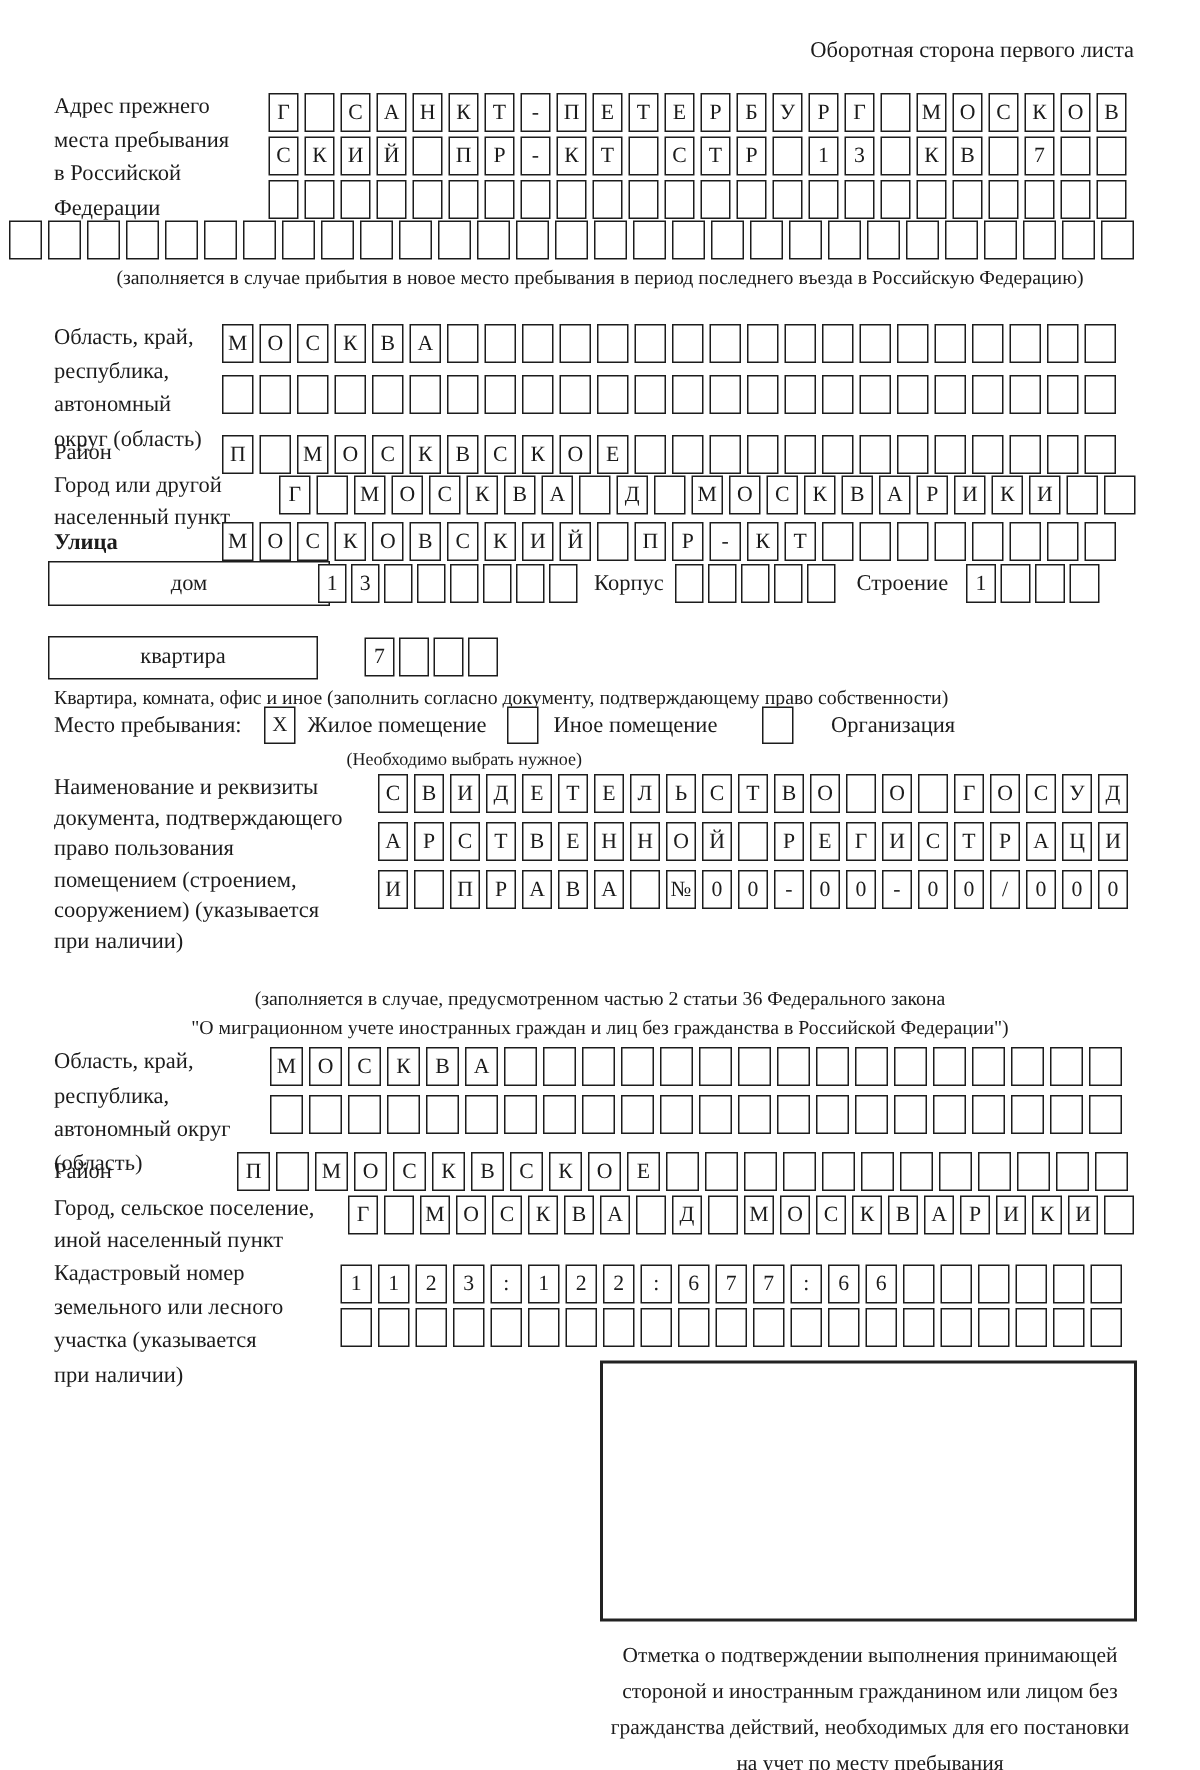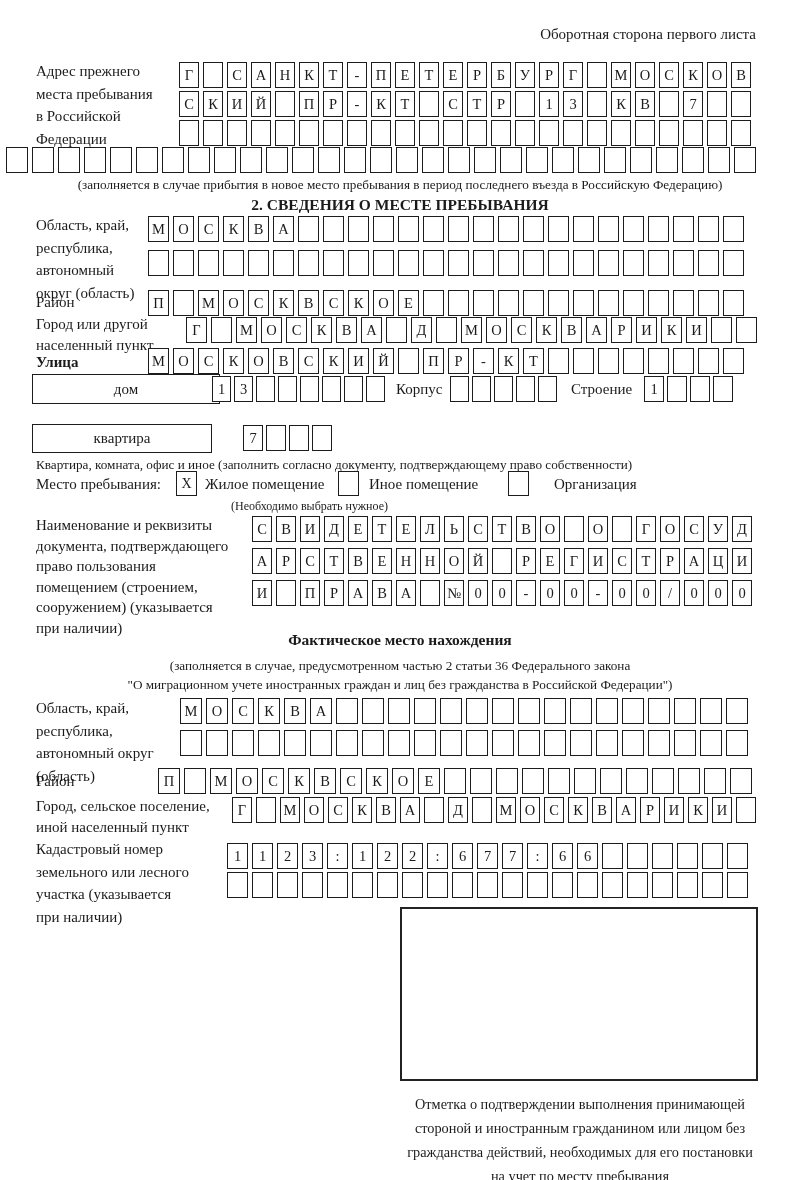--- a/index.html
+++ b/index.html
@@ -141,21 +141,20 @@
       <span class="cb"></span>
       <span class="cb"></span>
       <span class="cb"></span>
       <span class="cb"></span>
       <span class="cb"></span>
       <span class="cb"></span>
       <span class="cb"></span>
     </div>
   <div class="abs note center" style="top:176px;left:0;">(заполняется в случае прибытия в новое место пребывания в период последнего въезда в Российскую Федерацию)</div>
 
-  <div class="abs title" style="top:196px;left:0;">2. СВЕДЕНИЯ О МЕСТЕ ПРЕБЫВАНИЯ</div>
 
   <div class="abs lbl" style="left:36px;top:214px;">Область, край,
 республика,
 автономный
 округ (область)</div>
   <div class="abs boxrow bw21" style="left:148px;top:216px;">
       <span class="cb">М</span>
       <span class="cb">О</span>
       <span class="cb">С</span>
       <span class="cb">К</span>
@@ -405,21 +404,20 @@
       <span class="cb">0</span>
       <span class="cb">-</span>
       <span class="cb">0</span>
       <span class="cb">0</span>
       <span class="cb">/</span>
       <span class="cb">0</span>
       <span class="cb">0</span>
       <span class="cb">0</span>
     </div>
 
-  <div class="abs title" style="top:631px;left:0;">Фактическое место нахождения</div>
   <div class="abs note center n2" style="top:656px;left:0;">(заполняется в случае, предусмотренном частью 2 статьи 36 Федерального закона
 "О миграционном учете иностранных граждан и лиц без гражданства в Российской Федерации")</div>
 
   <div class="abs lbl" style="left:36px;top:697px;">Область, край,
 республика,
 автономный округ
 (область)</div>
   <div class="abs boxrow bw22" style="left:180px;top:698px;">
       <span class="cb">М</span>
       <span class="cb">О</span>

